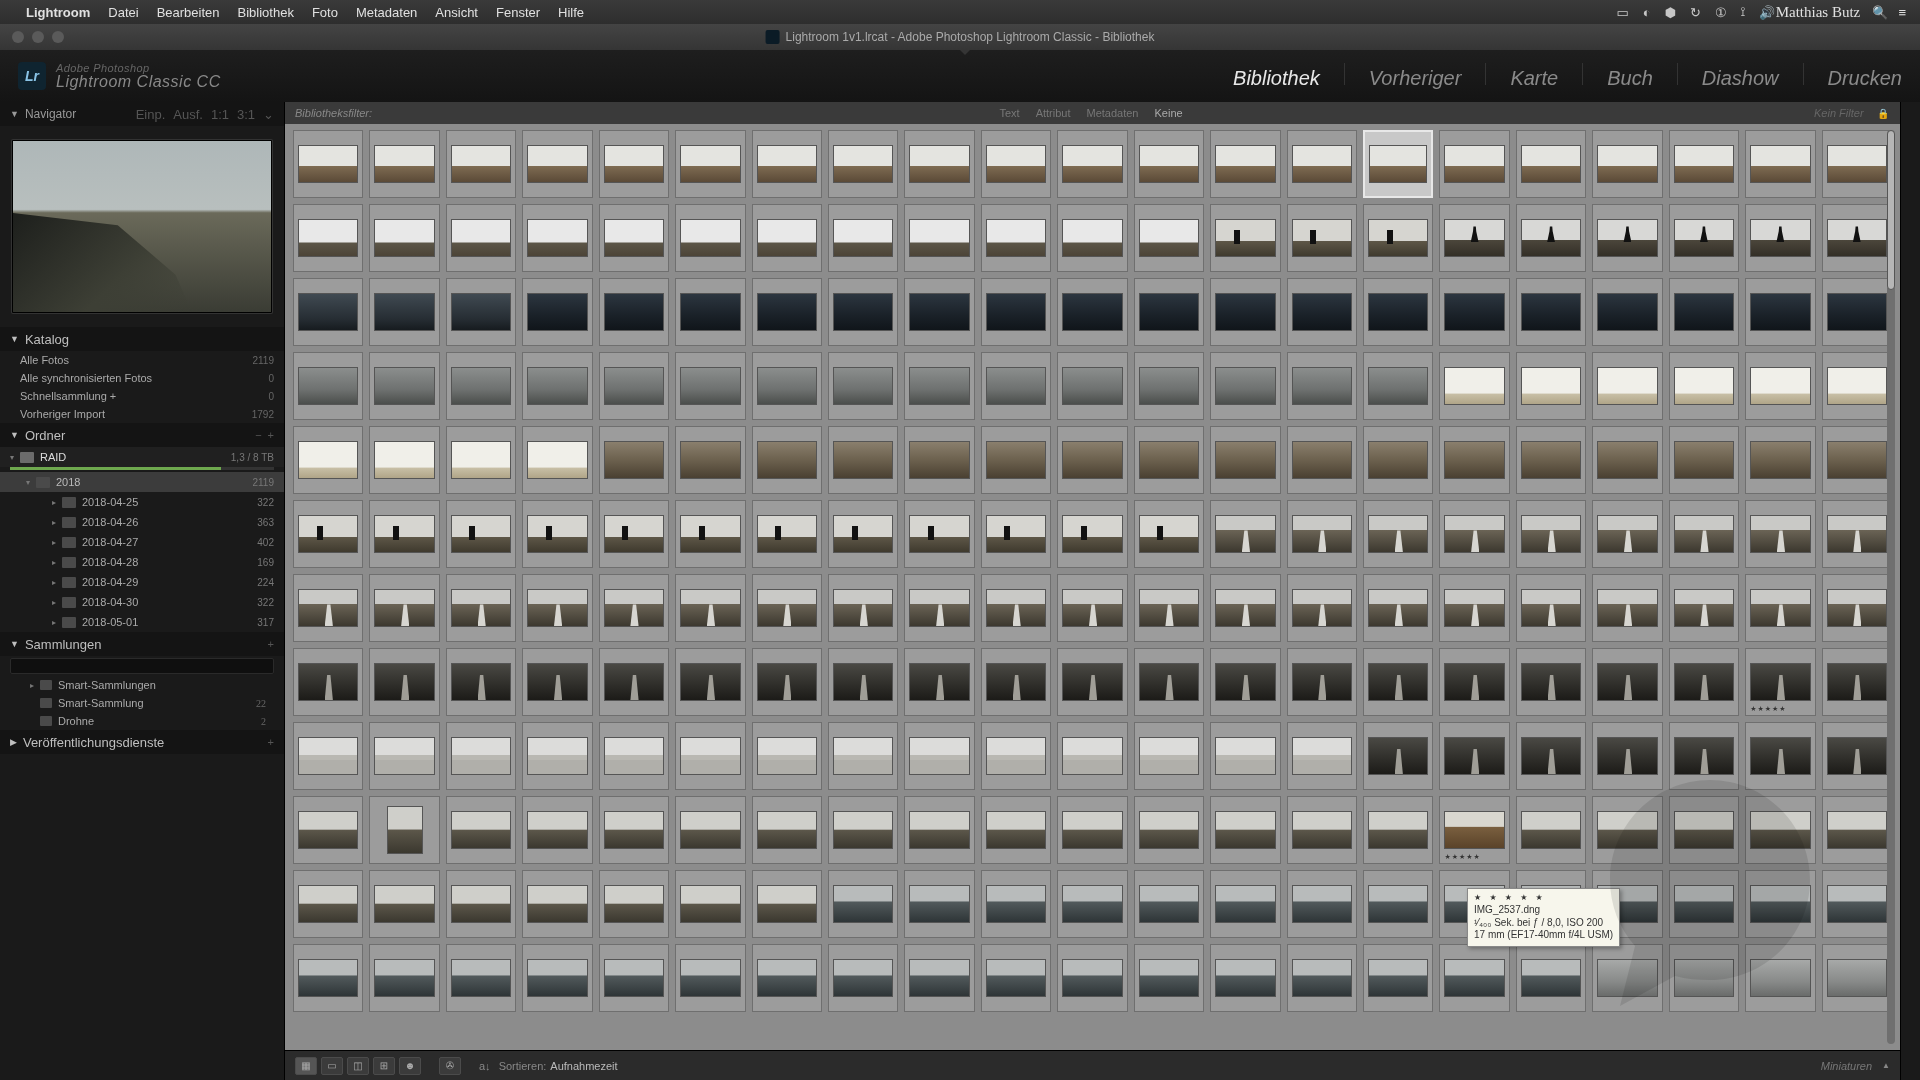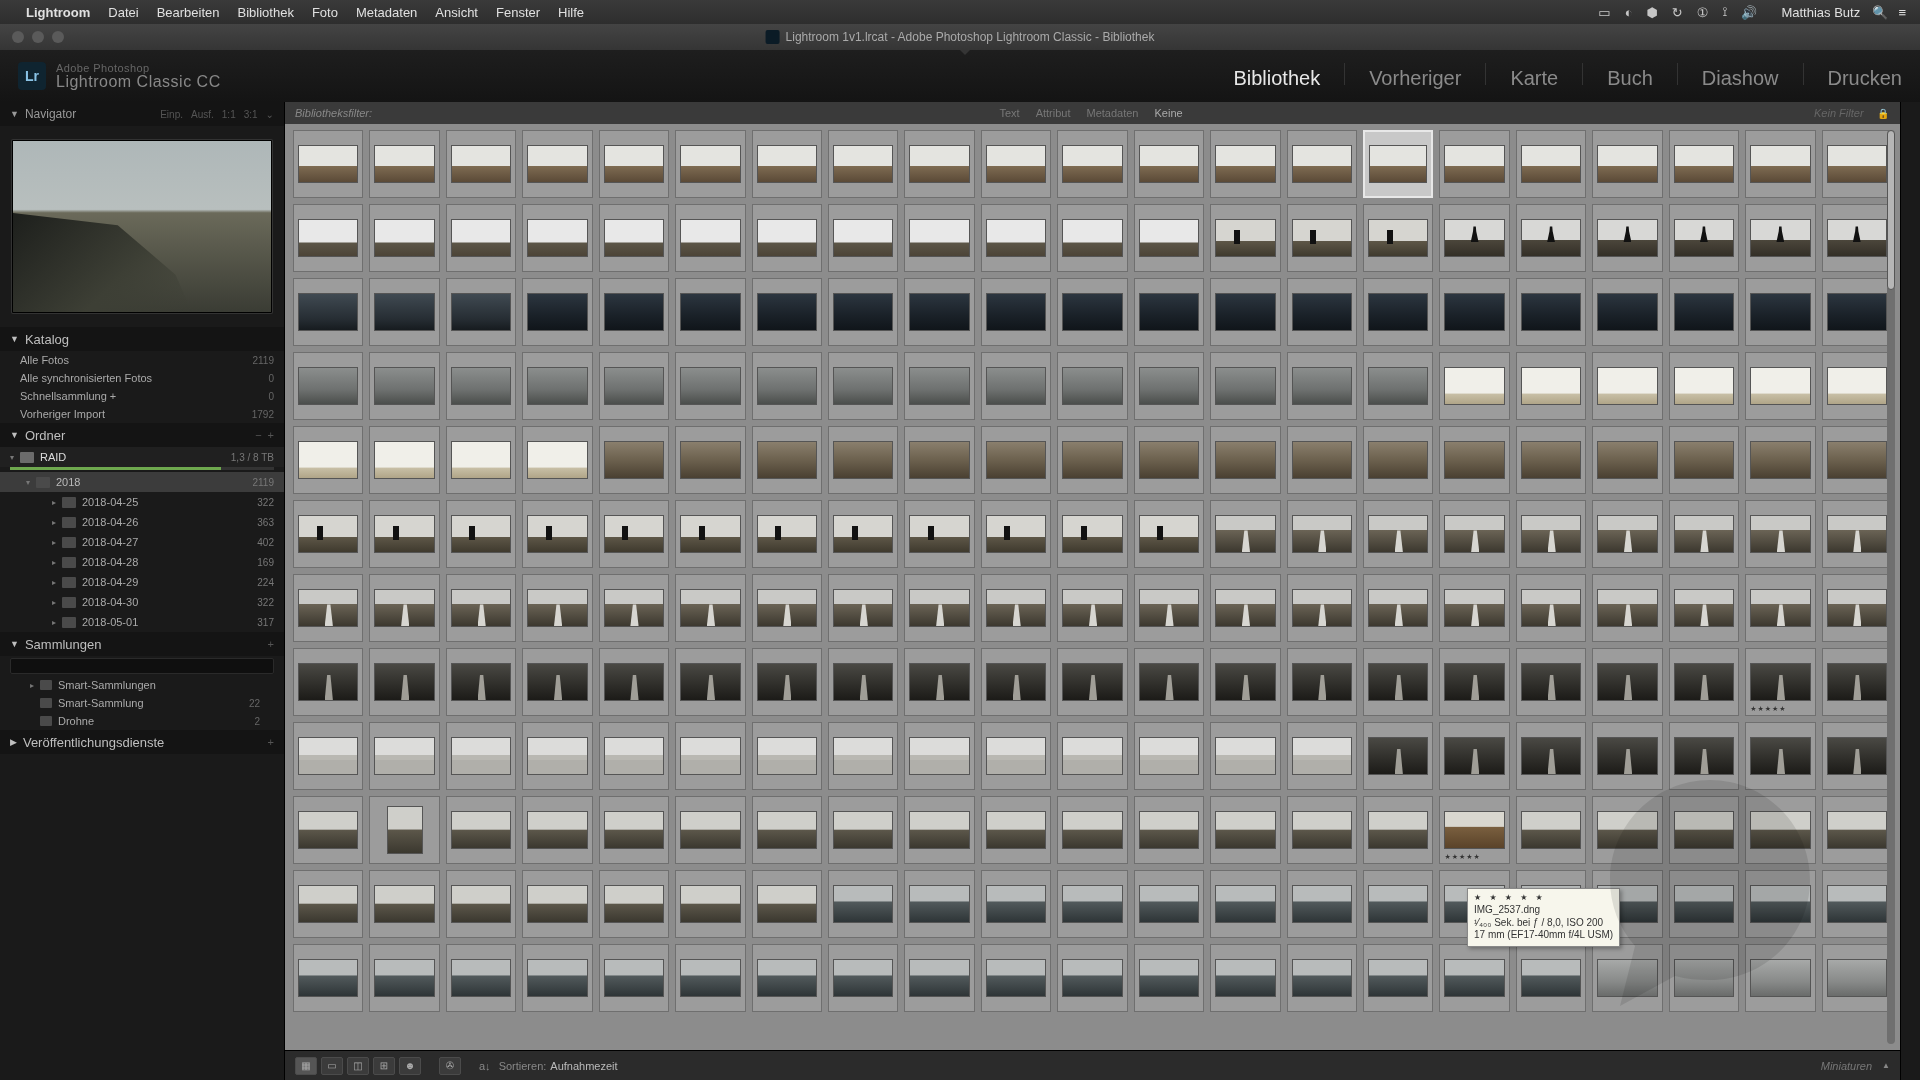--- a/index.html
+++ b/index.html
@@ -5,54 +5,54 @@
 * { margin:0; padding:0; box-sizing:border-box; font-family:"Helvetica Neue",Arial,sans-serif; -webkit-font-smoothing:antialiased; }
 html,body { width:1920px; height:1080px; background:#1a1a1a; color:#ccc; overflow:hidden; user-select:none; }
 
 
 .menubar { height:24px; background:linear-gradient(#3a3a3a,#2e2e2e); display:flex; align-items:center; font-size:13px; color:#e0e0e0; }
 .menubar .apple { margin:0 14px 0 12px; font-size:15px; }
 .menubar .appname { font-weight:600; margin-right:18px; }
 .menubar .mitem { margin-right:18px; }
 .menubar .spacer { flex:1; }
 .menubar .ricon { margin-left:14px; font-size:13px; opacity:.85; }
-.menubar .user { margin-left:24px; font-size:13px; }
+.menubar .user { margin-left:0; font-size:15px;font-family:Liberation Serif, serif; }
 .menubar .search-glyph { margin:0 10px 0 12px; }
 .menubar .burger { margin-right:14px; }
 
 
 .winchrome { height:26px; background:linear-gradient(#444,#353535); display:flex; align-items:center; font-size:12px; color:#bbb; position:relative; }
 .traffic { display:flex; gap:8px; margin-left:12px; }
 .traffic .dot { width:12px; height:12px; border-radius:50%; }
 .tr-r{background:#5a5a5a;} .tr-y{background:#5a5a5a;} .tr-g{background:#5a5a5a;}
 .winchrome .wtitle { position:absolute; left:50%; transform:translateX(-50%); display:flex; align-items:center; gap:6px; color:#aaa; font-size:12px;}
 .winchrome .wtitle .lr-badge{width:14px;height:14px;background:#0b1b26;border-radius:2px;display:inline-block;}
 .tinytri { position:absolute; left:50%; bottom:-5px; width:10px;height:5px; background:#353535; clip-path:polygon(0 0,100% 0,50% 100%); }
 
 
-.appheader { height:52px; background:linear-gradient(#1e1e1e,#141414); display:flex; align-items:center; padding:0 18px; }
+.appheader { height:52px; background:linear-gradient(#1e1e1e,#141414); display:flex; align-items:center; padding:0 18px;font-style:italic; }
 .lr-logo { width:28px; height:28px; background:#0f2430; border-radius:4px; display:flex; align-items:center; justify-content:center; color:#89c3e6; font-weight:700; font-size:14px; margin-right:10px;}
 .appheader .brand-lines { line-height:1; }
 .appheader .brand-small { font-size:11px; color:#666; letter-spacing:.4px; }
 .appheader .brand-big { font-size:16px; color:#888; letter-spacing:.5px;text-align:center; }
 .appheader .spacer { flex:1; }
 .modules { display:flex; align-items:baseline; gap:22px; font-size:20px; }
 .modules .mod { color:#8a8a8a; }
 .modules .mod.active { color:#e8e8e8; }
 .modules .sep{width:1px;height:22px;background:#333;margin:0 2px;}
 
 
 .main { display:flex; height:calc(1080px - 24px - 26px - 52px); }
 
 
 .leftpanel { width:285px; background:#1a1a1a; display:flex; flex-direction:column; border-right:1px solid #000; }
 .panel-hdr { height:24px; background:#141414; display:flex; align-items:center; padding:0 10px; font-size:12px; color:#999; }
 .panel-hdr .tri { margin-right:6px; font-size:9px;}
 .panel-hdr .spacer{flex:1;}
-.panel-hdr .small{font-size:10px;color:#555;margin-left:8px;}
+.panel-hdr .small{font-size:13px;color:#555;margin-left:8px;}
 .preview { padding:14px 12px; }
 .preview-img { width:100%; aspect-ratio:3/2; border:1px solid #000; background:linear-gradient(to bottom,#aeb7b8 0%,#b8bfbe 40%,#6b6a5a 42%,#3a3c34 100%); position:relative; overflow:hidden; border-radius:1px; box-shadow:0 0 0 1px #333;}
 .preview-img::after{content:"";position:absolute;left:0;top:42%;width:70%;height:60%;background:linear-gradient(135deg,#1d1f1c 0%,#3d3f35 60%,transparent 100%);clip-path:polygon(0 0,58% 12%,90% 60%,100% 100%,0 100%);}
 .section-title { height:24px; display:flex; align-items:center; padding:0 10px; font-size:13px; color:#bfbfbf; background:#141414;}
 .section-title .tri{margin-right:6px;font-size:9px;}
 .section-title .spacer{flex:1;}
 .section-title .pm{font-size:11px;color:#555;margin-left:6px;}
 .sec-row { height:18px; display:flex; align-items:center; padding:0 10px 0 20px; font-size:11px; color:#aaa; }
 .sec-row .spacer{flex:1;}
 .sec-row .count{font-size:10px;color:#666;}
@@ -63,21 +63,21 @@
 .folder-node.volume .vico{width:14px;height:11px;background:#6b6b6b;border-radius:1px;margin-right:6px;}
 .folder-node.year{padding-left:26px;background:#2f2f2f;}
 .folder-node.year.active{background:#3c3c3c;}
 .folder-node.date{padding-left:52px;color:#aaa;}
 .folder-node .spacer{flex:1;}
 .folder-node .count{font-size:10px;color:#777;margin-right:10px;}
 .lightbar{height:3px;background:linear-gradient(90deg,#6ea84e 0%,#6ea84e 80%,#333 80%);margin:0 10px 2px 10px;}
 .coll-row{height:18px;display:flex;align-items:center;padding-left:30px;font-size:11px;color:#aaa;}
 .coll-row .cico{width:12px;height:10px;background:#4a4a4a;margin-right:6px;border-radius:1px;}
 .coll-row .spacer{flex:1;}
-.coll-row .count{font-size:10px;color:#666;margin-right:24px;}
+.coll-row .count{font-size:10px;color:#666;margin-right:18px;font-family:Liberation Serif, serif;}
 .leftpanel .fill{flex:1;}
 .leftpanel .bottom-btns{display:flex;gap:10px;padding:10px;}
 .leftpanel .bbtn{flex:1;height:26px;background:#2c2c2c;border:1px solid #3f3f3f;border-radius:3px;font-size:12px;color:#ccc;display:flex;align-items:center;justify-content:center;}
 
 
 .center { flex:1; display:flex; flex-direction:column; background:#8c8c8c; position:relative; }
 .filterbar { height:22px; background:#3a3a3a; display:flex; align-items:center; padding:0 10px; font-size:11px; color:#888; }
 .filterbar .flabel{color:#888; font-style:italic;}
 .filterbar .spacer{flex:1;}
 .filterbar .ftab{margin-left:16px;color:#777;}

